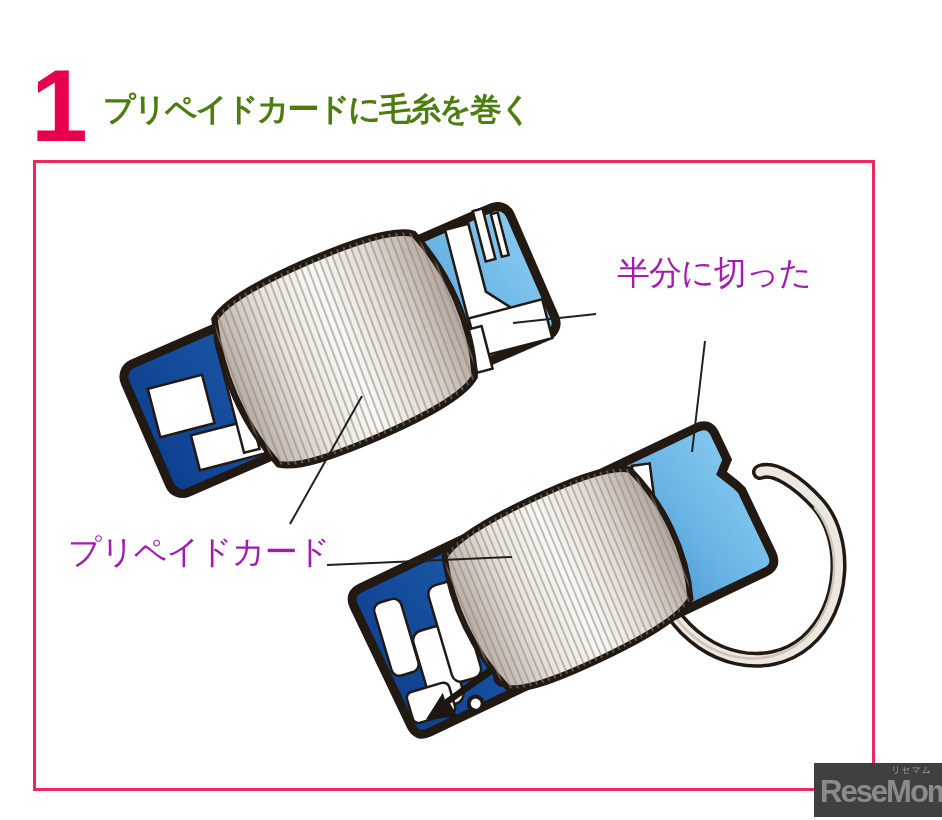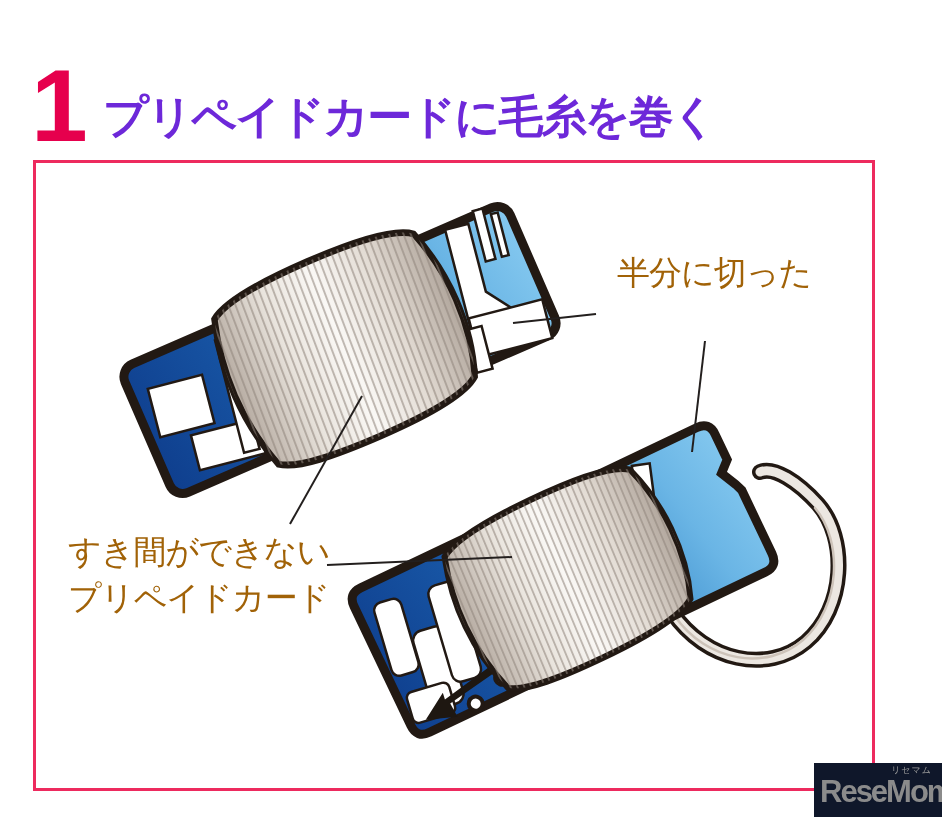--- a/index.html
+++ b/index.html
@@ -13,46 +13,46 @@
   }
   .page { position:absolute; inset:0; width:942px; height:820px; }
 
   .step-number {
     position:absolute; left:31px; top:63px;
     font-size:102px; line-height:0.85; font-weight:900;
     color:#e6004d; letter-spacing:-4px;
   }
   .page-title {
     position:absolute; left:103px; top:92px;
-    font-size:45px; line-height:1.1; font-weight:900;
-    color:#6d28d9; letter-spacing:-2px; white-space:nowrap;
+    font-size:32px; line-height:1.1; font-weight:900;
+    color:#4d7c0f; letter-spacing:-2px; white-space:nowrap;
   }
 
   .figure-frame {
     position:absolute; left:33px; top:160px;
     width:842px; height:631px;
     border:3px solid #ed2a5e; background:#ffffff;
   }
 
   .illustration-svg {
     position:absolute; left:0; top:0; width:942px; height:820px;
   }
 
   .annotation {
     position:absolute; font-size:33px; line-height:46px;
-    font-weight:500; color:#a16207; white-space:nowrap;
+    font-weight:500; color:#a21caf; white-space:nowrap;
     letter-spacing:-1px;
   }
   .annotation-cut-card { left:600px; top:250px; }
   .annotation-cut-card .line1 { padding-left:17px; }
   .annotation-wrap-yarn { left:68px; top:529px; }
 
   .brand-logo {
     position:absolute; left:814px; top:763px;
-    width:128px; height:54px; background:#0f172a;
+    width:128px; height:54px; background:#404040;
   }
   .logo-furigana {
     position:absolute; right:10px; top:1px;
     font-size:9px; letter-spacing:1px; color:#9a9a9a;
   }
   .logo-text {
     position:absolute; left:6px; top:11px;
     font-size:31px; font-weight:800; letter-spacing:-2px;
     color:#8b8b8b; white-space:nowrap;
   }
@@ -143,21 +143,20 @@
       <line x1="290" y1="524" x2="362" y2="396"></line>
       <line x1="327" y1="565" x2="512" y2="557"></line>
     </g>
   </svg>
 
   <div class="annotation annotation-cut-card">
     <div class="line1">半分に切った</div>
   </div>
 
   <div class="annotation annotation-wrap-yarn">
-    <div class="line1">すき間ができない</div>
     <div class="line2">プリペイドカード</div>
   </div>
 
   <div class="brand-logo">
     <span class="logo-furigana">リセマム</span>
     <span class="logo-text">ReseMom.</span>
   </div>
 
 </div>
 

